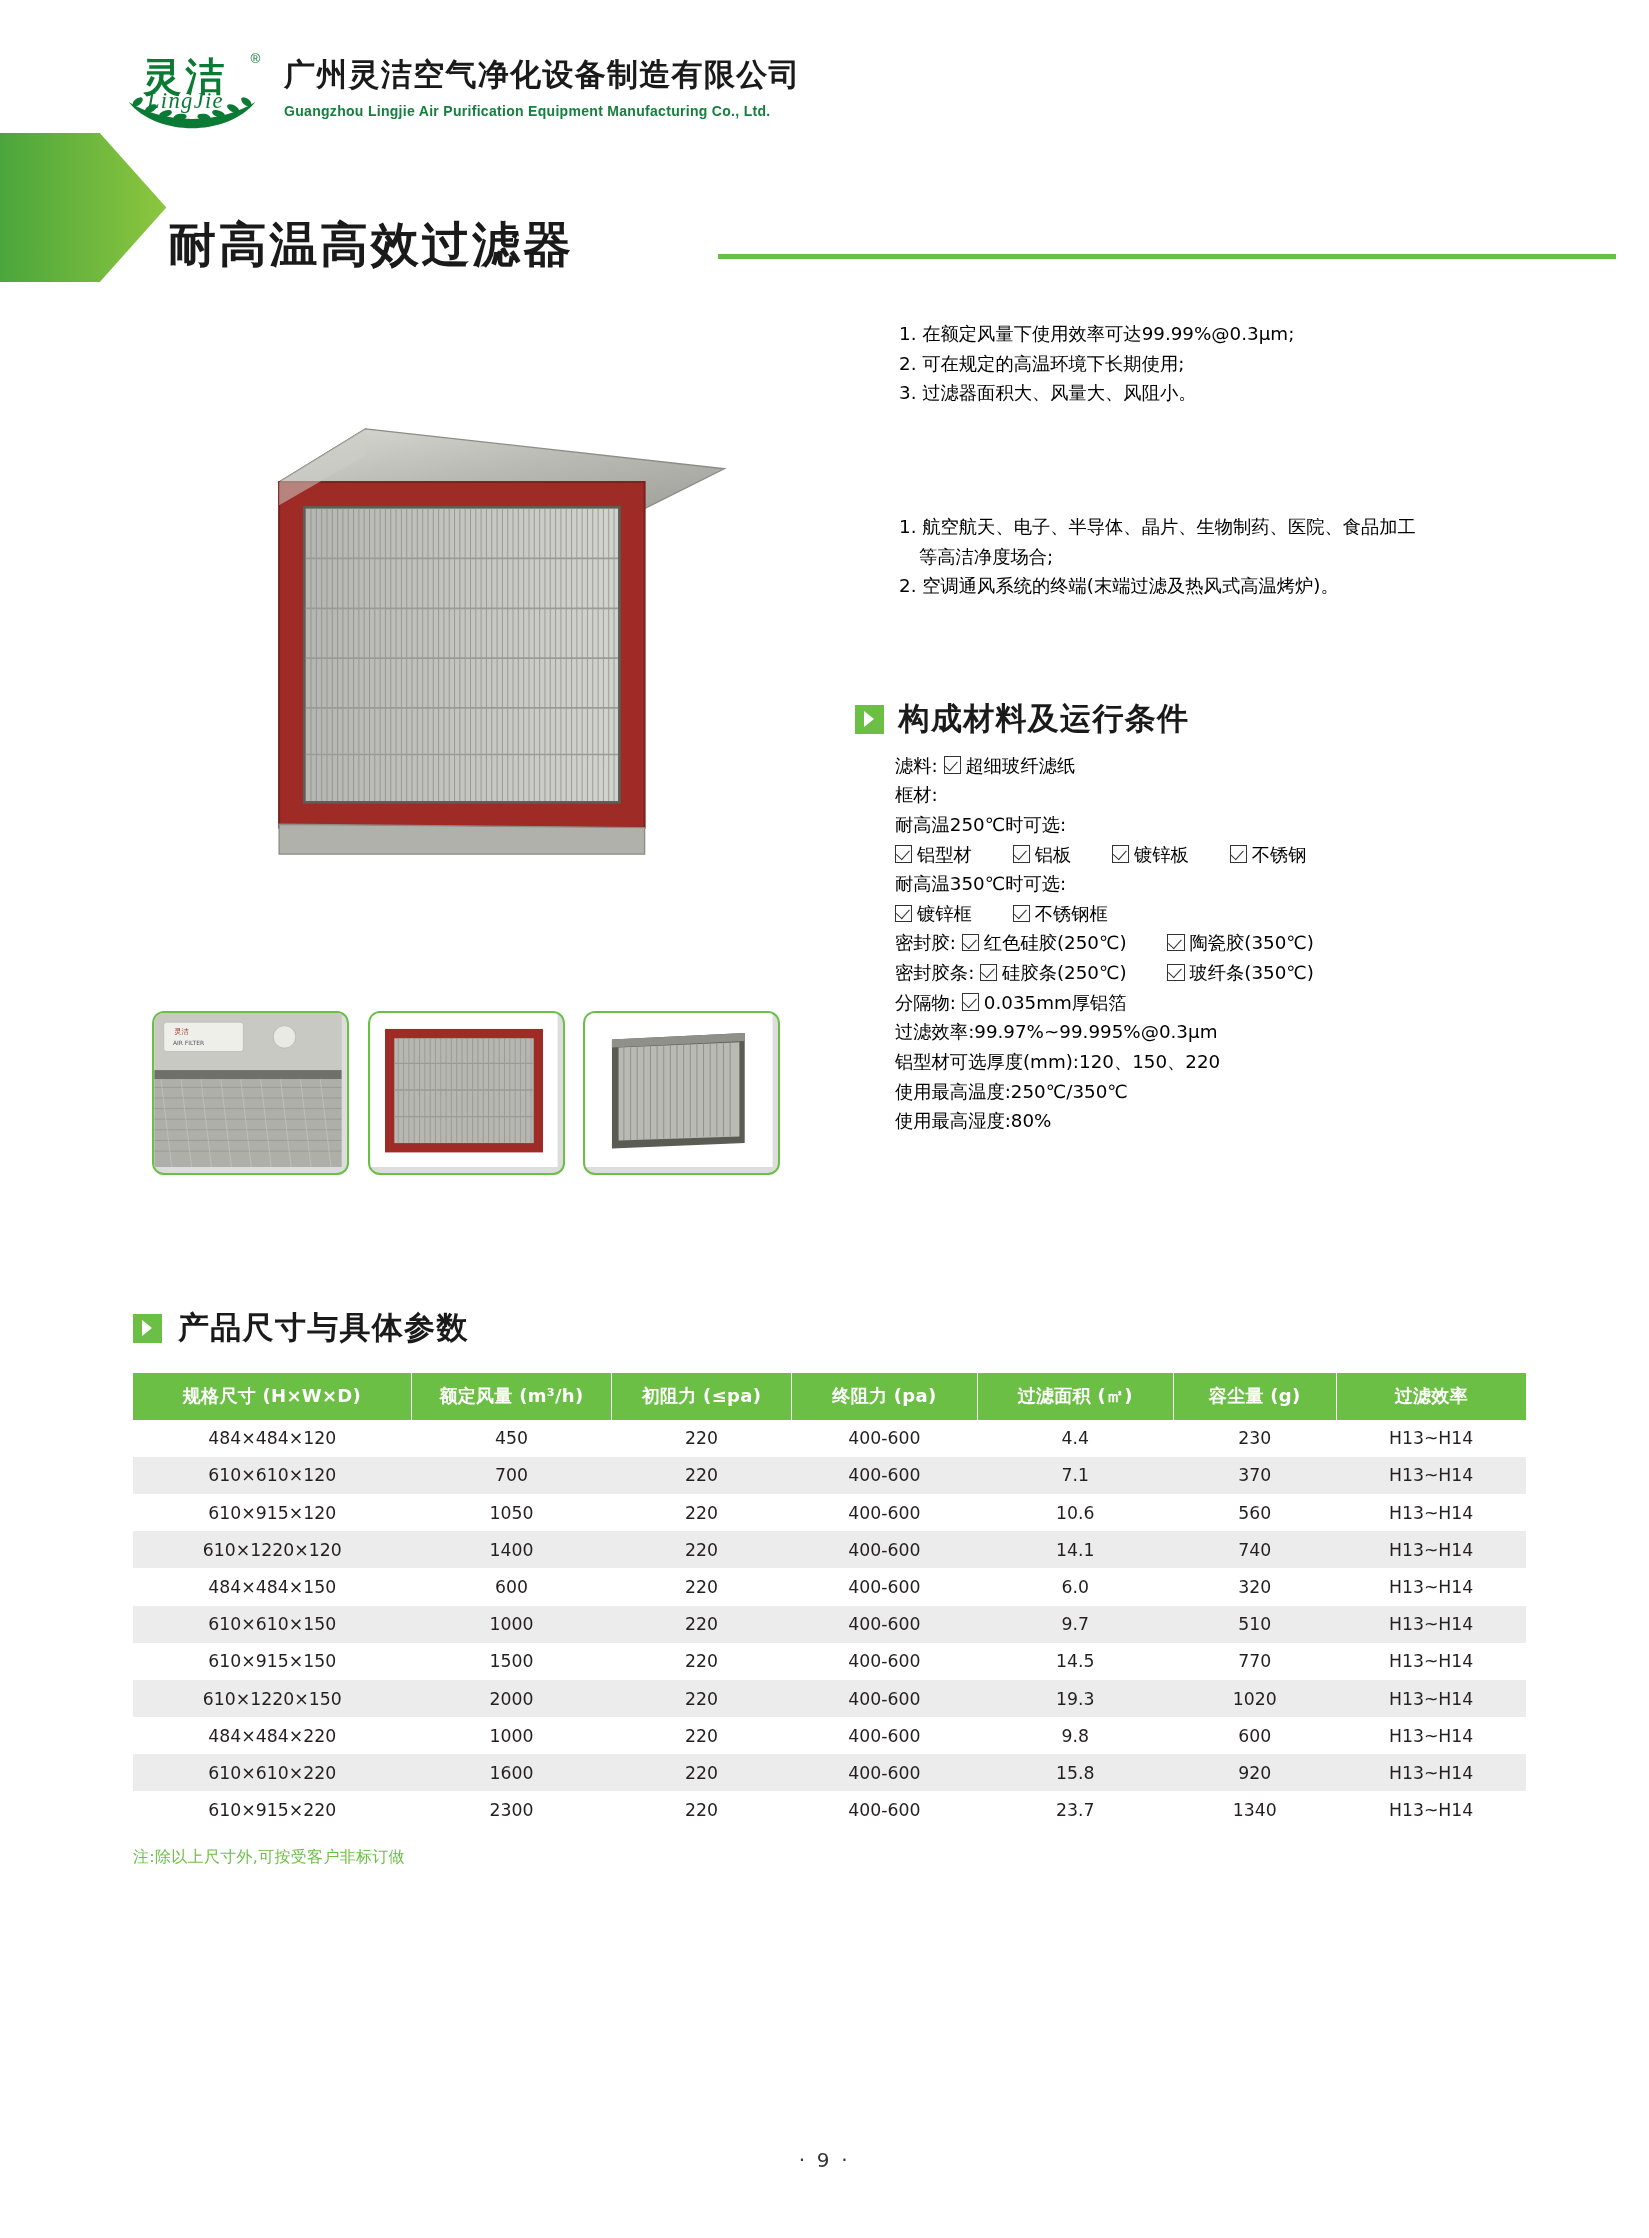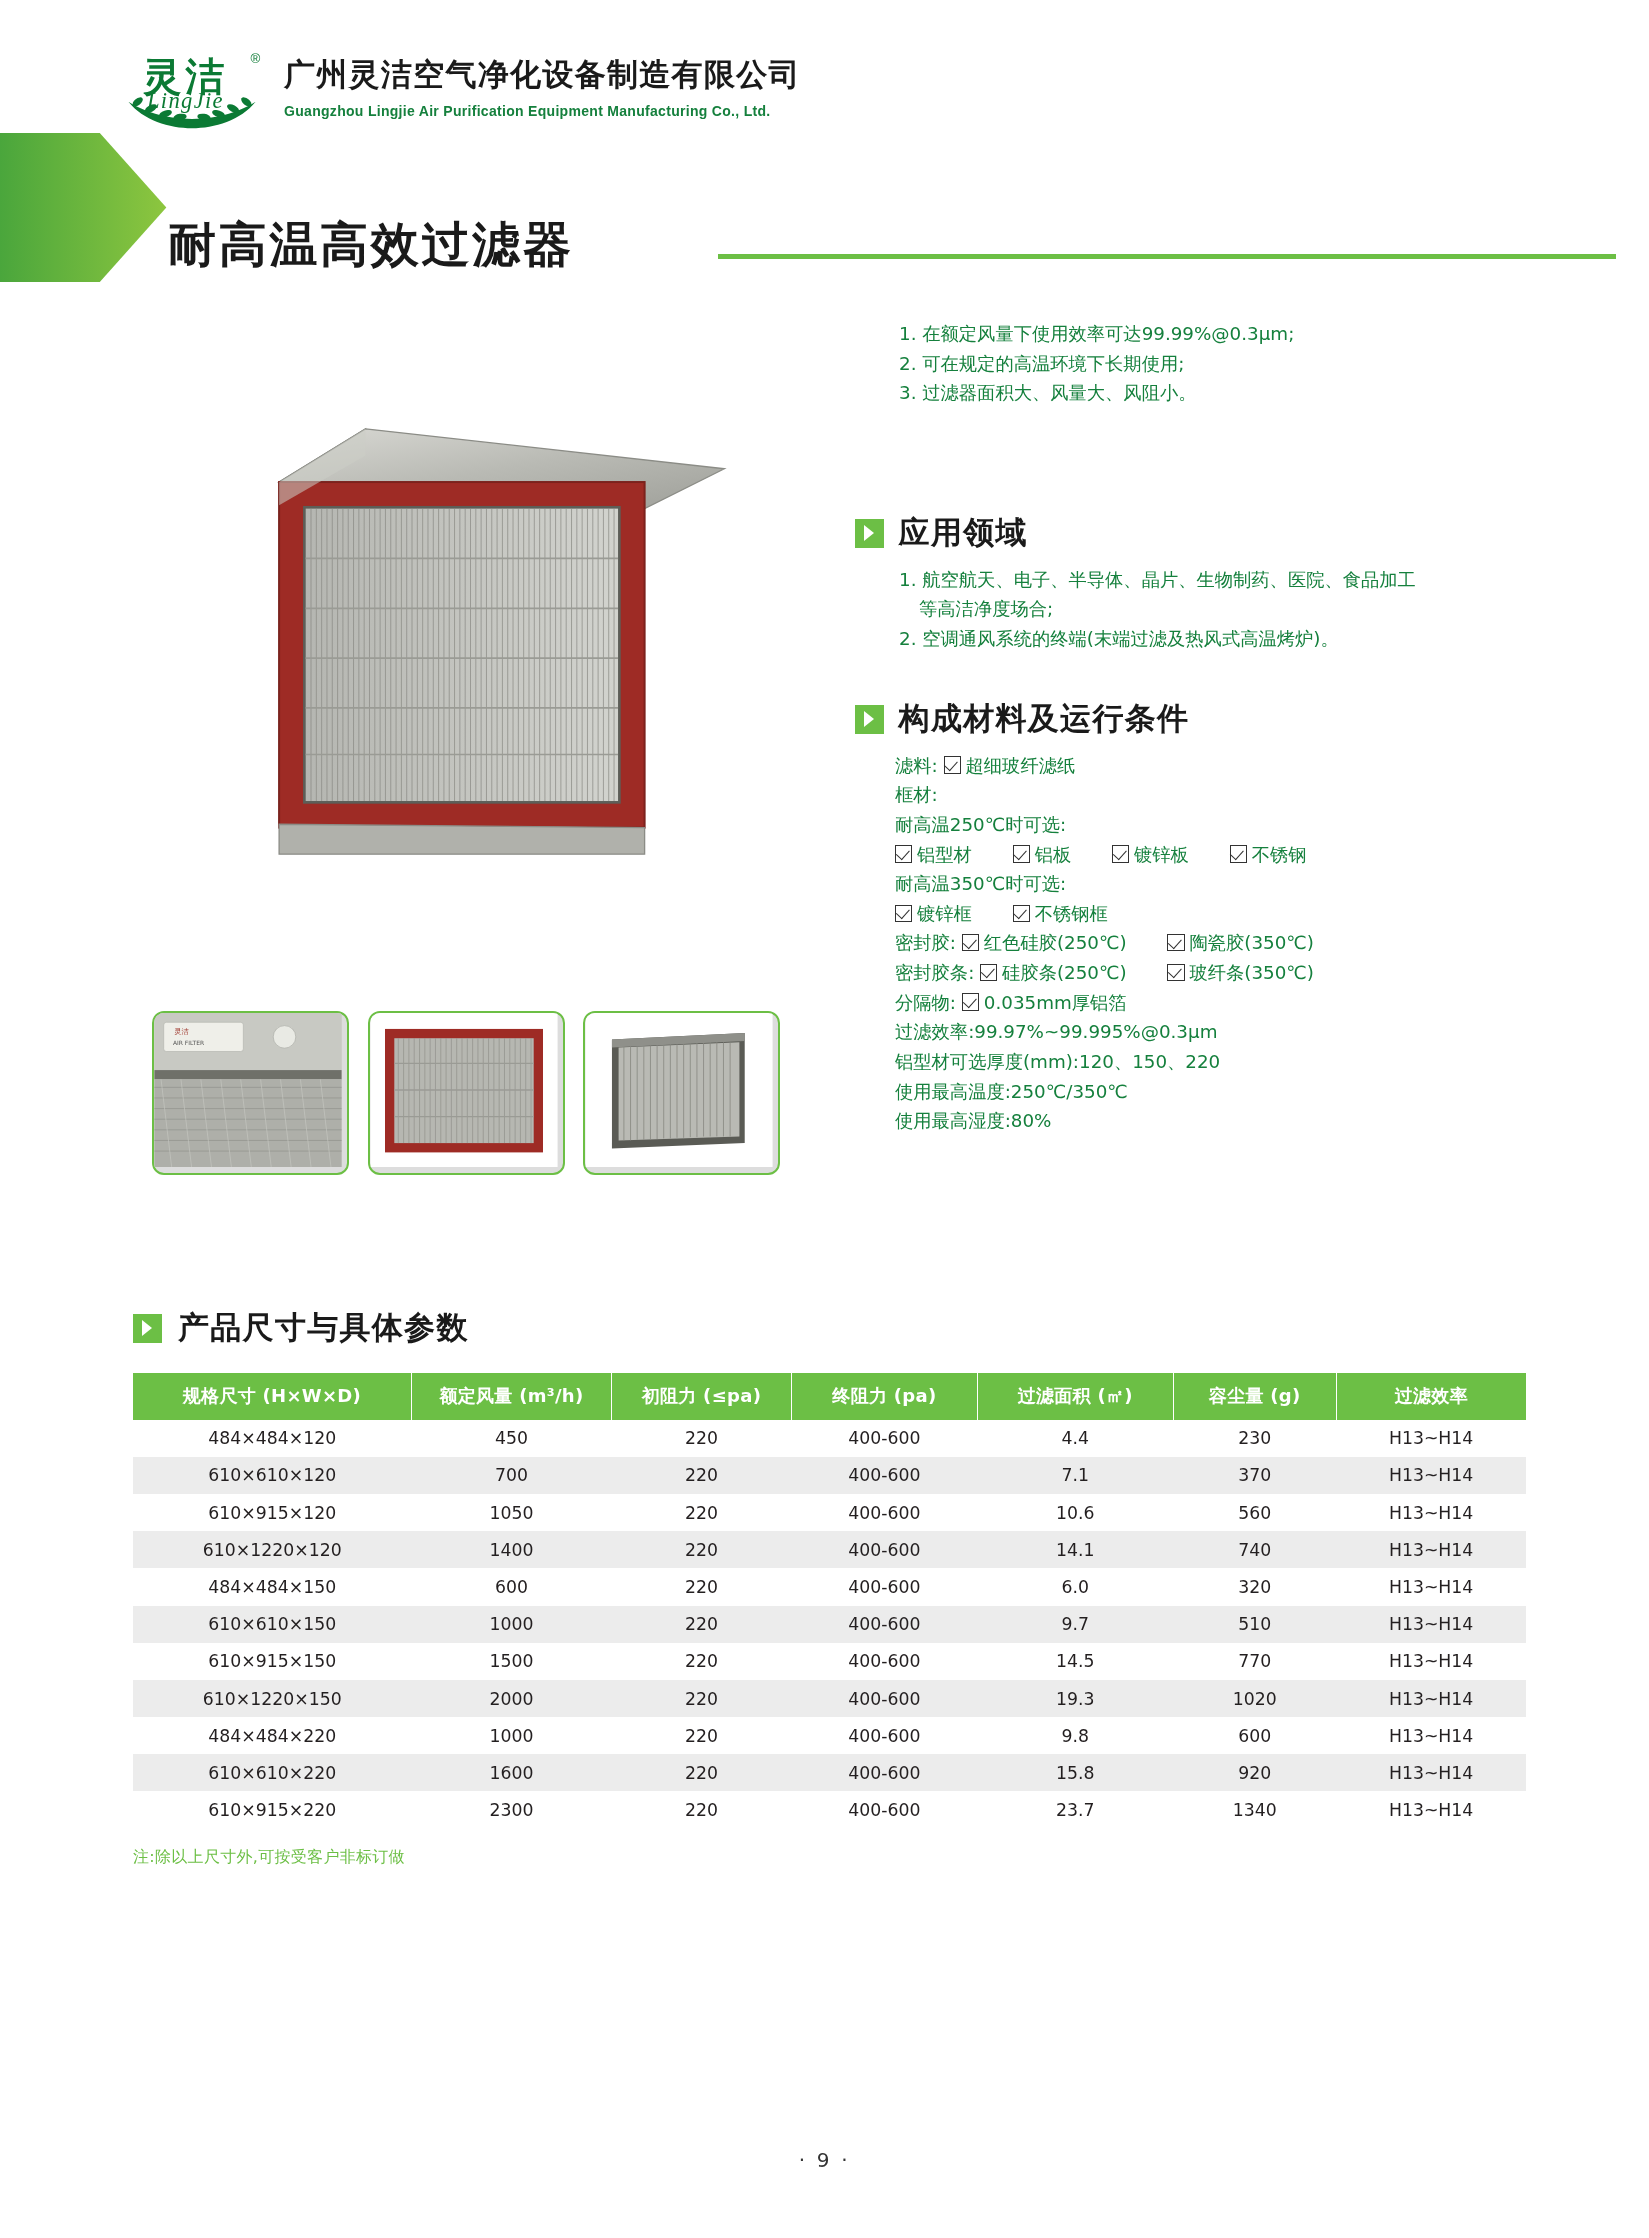--- a/index.html
+++ b/index.html
@@ -178,21 +178,21 @@
     font-family: "DejaVu Sans", sans-serif;
     font-size: 31px;
     font-weight: bold;
     color: #1a1a1a;
     letter-spacing: 1.3px;
   }
   .sec-body {
     font-family: "DejaVu Sans", sans-serif;
     font-size: 18.3px;
     line-height: 1.62;
-    color: #15803d;
+    color: #000000;
     margin-left: 44px;
   }
   .sec-body .ln { white-space: nowrap; }
   .indent { padding-left: 20px; }
 
   .chk {
     display: inline-block;
     width: 15.3px;
     height: 15.3px;
     border: 1.3px solid #333;
@@ -473,24 +473,20 @@
 
 <div class="section" style="top:319px">
   <div class="sec-body">
     <div class="ln">1. 在额定风量下使用效率可达99.99%@0.3μm;</div>
     <div class="ln">2. 可在规定的高温环境下长期使用;</div>
     <div class="ln">3. 过滤器面积大、风量大、风阻小。</div>
   </div>
 </div>
 
 <div class="section" style="top:512px">
-  <div class="sec-head">
-    <span class="sec-arrow"></span>
-    <span class="sec-title">应用领域</span>
-  </div>
   <div class="sec-body">
     <div class="ln">1. 航空航天、电子、半导体、晶片、生物制药、医院、食品加工</div>
     <div class="ln indent">等高洁净度场合;</div>
     <div class="ln">2. 空调通风系统的终端(末端过滤及热风式高温烤炉)。</div>
   </div>
 </div>
 
 <div class="section" style="top:698px">
   <div class="sec-head">
     <span class="sec-arrow"></span>

